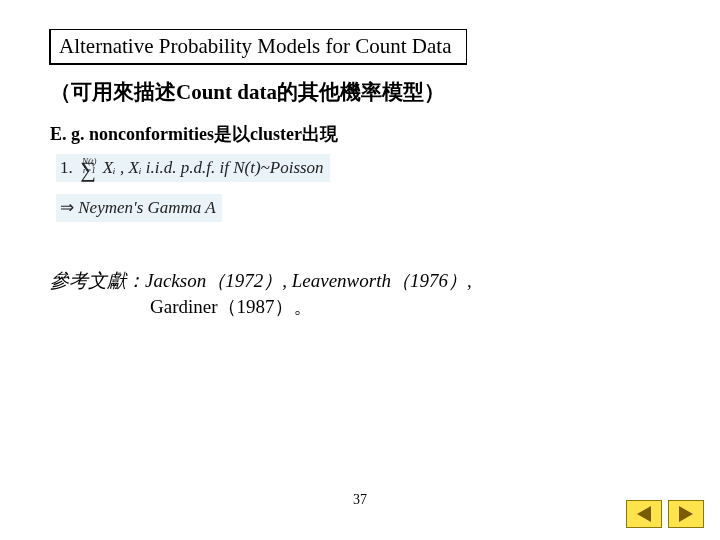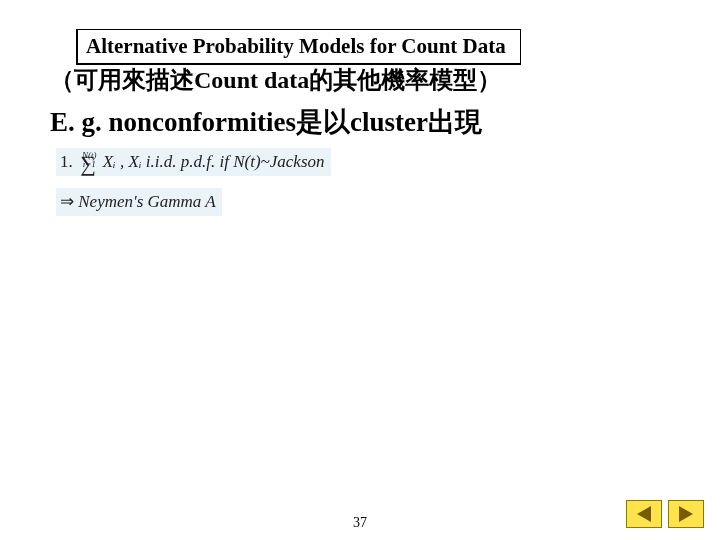--- a/index.html
+++ b/index.html
@@ -17,31 +17,31 @@
   }
   .title-box {
     background: #fff;
     border: 1px solid #000;
     border-right: none;
     border-top: none;
     box-shadow: -1px 1px 0 #000, 0 -1px 0 #000;
     display: inline-block;
     padding: 4px 14px 4px 8px;
     font-size: 21px;
-    font-weight: bold;
+    font-weight: normal;
     outline: 1px solid #000;
-    margin-left: 27px;
   }
   .subtitle {
-    font-size: 24px;
+    margin-top: 14px;
+    font-size: 21px;
     font-weight: bold;
   }
   .eg {
-    margin-top: 8px;
-    font-size: 27px;
+    margin-top: 16px;
+    font-size: 18px;
     font-weight: bold;
   }
   .math-block {
     margin-top: 6px;
     margin-left: 6px;
   }
   .math-row {
     background: #eaf3f8;
     display: inline-block;
     padding: 2px 6px 2px 4px;
@@ -91,21 +91,21 @@
   }
   .refs .line2 {
     font-style: normal;
     margin-left: 100px;
   }
   .refs .lead {
     font-style: italic;
   }
   .pagenum {
     position: absolute;
-    bottom: 9px;
+    bottom: 32px;
     left: 0;
     width: 100%;
     text-align: center;
     font-size: 14px;
   }
   .nav {
     position: absolute;
     bottom: 12px;
     right: 16px;
     display: flex;
@@ -148,36 +148,40 @@
     <div>
       <span class="math-row">
         <span class="math-num">1.</span>
         <span class="sum-frac">
           <span class="bigop">∑</span>
           <span class="limits">
             <span>N(t)</span>
             <span>i=1</span>
           </span>
         </span>
-        <span> Xᵢ ,  Xᵢ  i.i.d.  p.d.f.  if  N(t)~Jackson</span>
+        <span> Xᵢ ,  Xᵢ  i.i.d.  p.d.f.  if  N(t)~Poisson</span>
       </span>
     </div>
 
     <div style="height:8px"></div>
 
     <div>
       <span class="math-row">
         <span class="arrow">⇒</span><span>Neymen's Gamma A</span>
       </span>
     </div>
 
     <div style="height:8px"></div>
 
   </div>
 
+  <div class="refs">
+    <span class="lead">參考文獻：Jackson（1972）, Leavenworth（1976）,</span><br>
+    <span class="line2">Gardiner（1987）。</span>
+  </div>
 </div>
 
 <div class="pagenum">37</div>
 
 <div class="nav">
   <div class="nav-btn" title="previous">
     <div class="tri-left"></div>
   </div>
   <div class="nav-btn" title="next">
     <div class="tri-right"></div>

